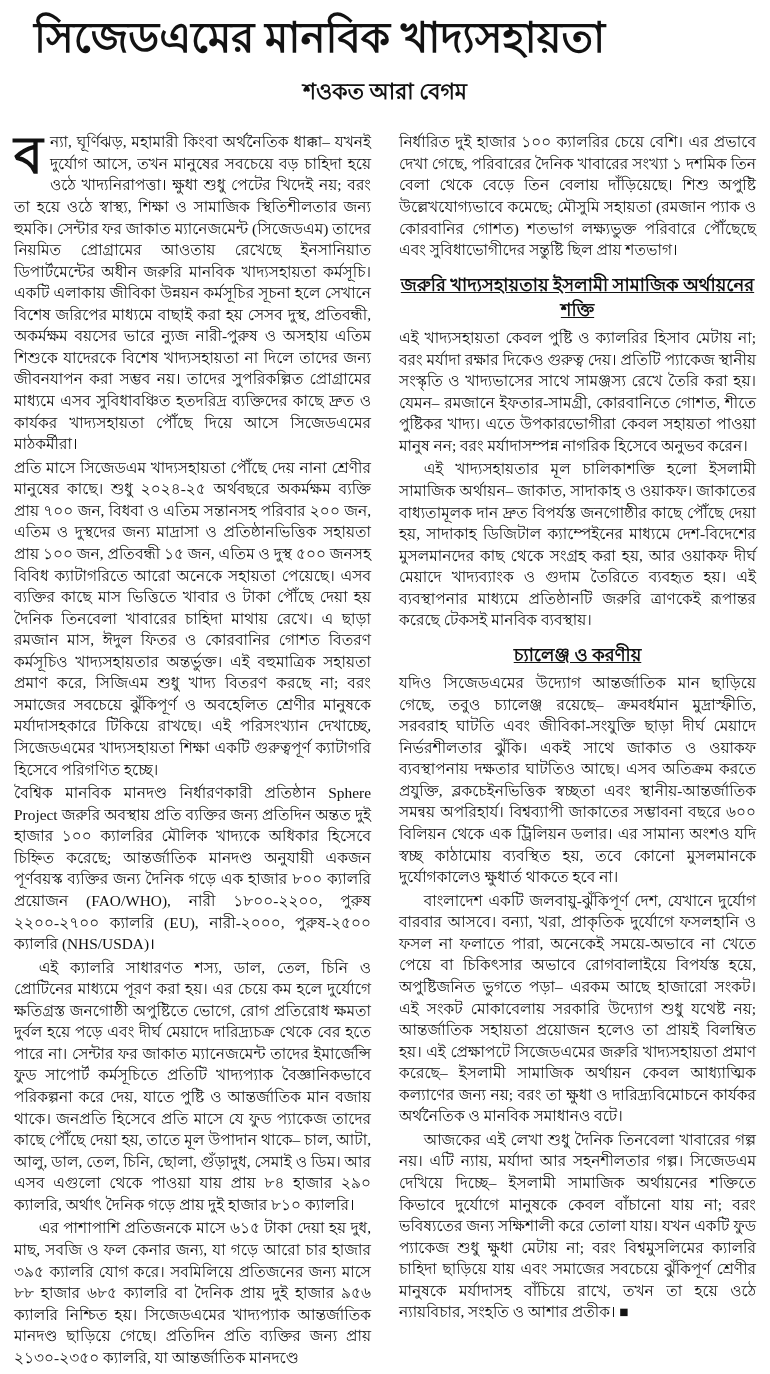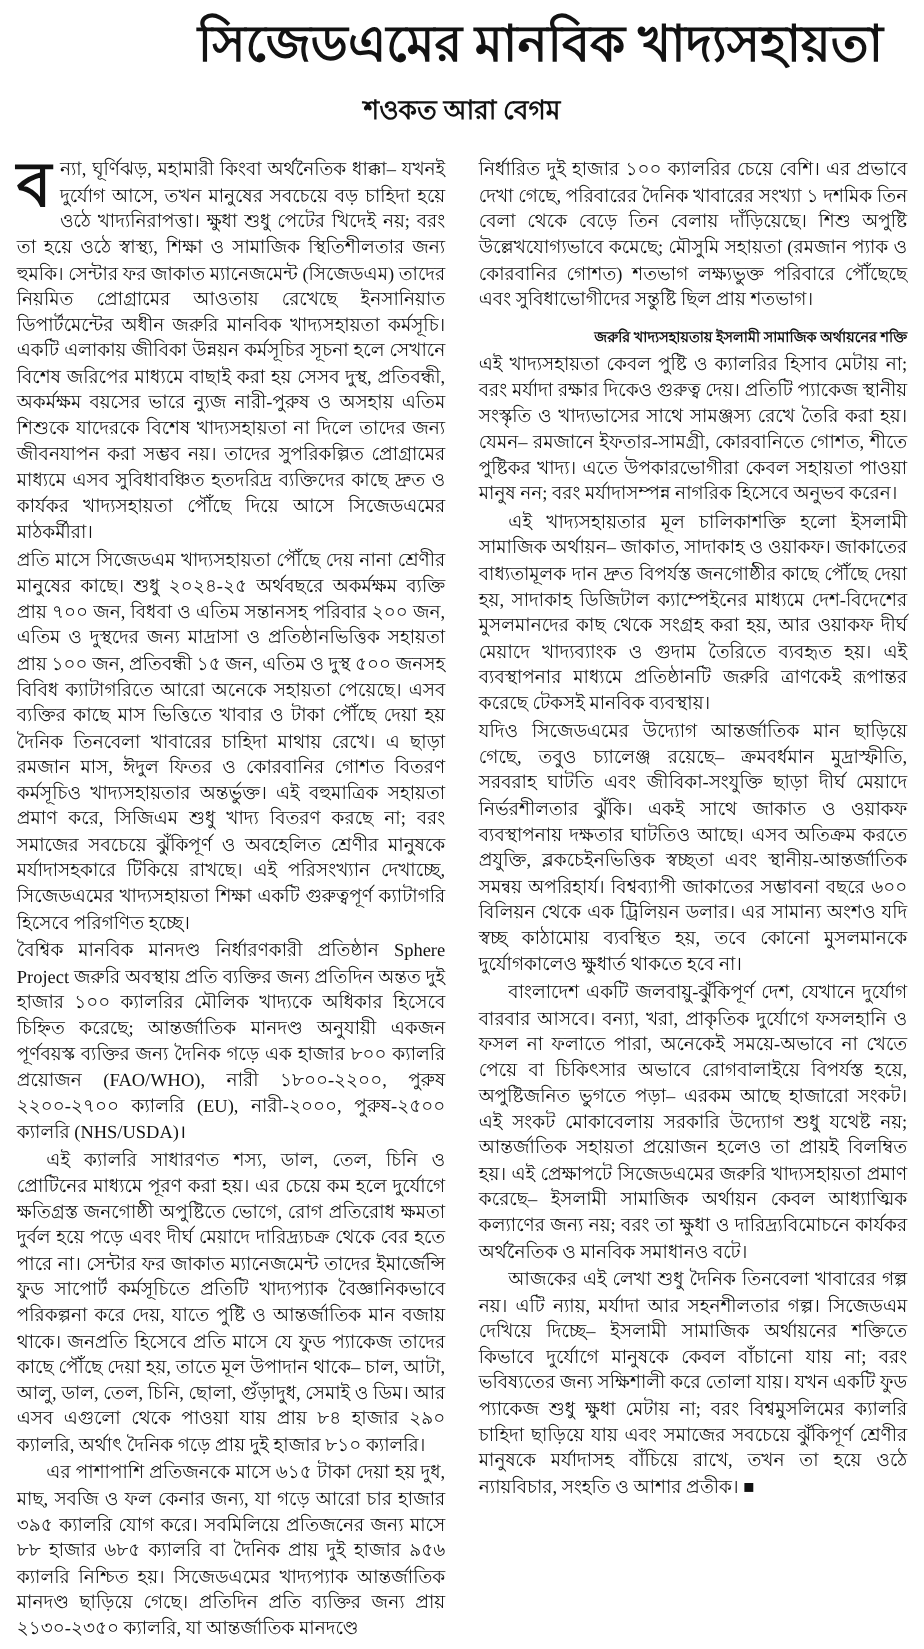--- a/index.html
+++ b/index.html
@@ -1,24 +1,24 @@
 <!DOCTYPE html>
 <html><head>
 <meta charset="utf-8">
 <style>
   html,body{margin:0;padding:0;background:#ffffff;}
   body{width:770px;font-family:"Liberation Serif","DejaVu Serif",serif;color:#121212;}
   .page{padding:6px 14px 12px 14px;box-sizing:border-box;}
-  h1.title{font-size:42px;line-height:1.15;text-align:right;margin:8px 20px 12px;font-weight:bold;}
+  h1.title{font-size:42px;line-height:1.15;text-align:left;margin:8px 20px 12px;font-weight:bold;}
   .author{text-align:center;font-size:22px;font-weight:600;margin:12px 0 20px;}
   .columns{display:flex;gap:28px;align-items:flex-start;}
   .col{flex:1 1 0;font-size:15.4px;line-height:1.4;text-align:justify;}
   .col p{margin:0 0 2px;}
   .col p.indent{text-indent:1.6em;}
-  h2.sec{font-size:12px;font-weight:bold;margin:12px 0 4px;text-align:right;}
+  h2.sec{font-size:18px;font-weight:bold;margin:12px 0 4px;text-align:center;text-decoration:underline;}
   .dropcap{float:left;font-size:52px;line-height:0.85;font-weight:bold;padding:3px 7px 0 0;}
 </style>
 </head>
 <body>
 
 <div class="page">
   <h1 class="title">সিজেডএমের মানবিক খাদ্যসহায়তা</h1>
   <div class="author">শওকত আরা বেগম</div>
 
   <div class="columns">
@@ -33,20 +33,21 @@
       <p class="indent">এর পাশাপাশি প্রতিজনকে মাসে ৬১৫ টাকা দেয়া হয় দুধ, মাছ, সবজি ও ফল কেনার জন্য, যা গড়ে আরো চার হাজার ৩৯৫ ক্যালরি যোগ করে। সবমিলিয়ে প্রতিজনের জন্য মাসে ৮৮ হাজার ৬৮৫ ক্যালরি বা দৈনিক প্রায় দুই হাজার ৯৫৬ ক্যালরি নিশ্চিত হয়। সিজেডএমের খাদ্যপ্যাক আন্তর্জাতিক মানদণ্ড ছাড়িয়ে গেছে। প্রতিদিন প্রতি ব্যক্তির জন্য প্রায় ২১৩০-২৩৫০ ক্যালরি, যা আন্তর্জাতিক মানদণ্ডে</p>
     </div>
 
     <div class="col">
       <p>নির্ধারিত দুই হাজার ১০০ ক্যালরির চেয়ে বেশি। এর প্রভাবে দেখা গেছে, পরিবারের দৈনিক খাবারের সংখ্যা ১ দশমিক তিন বেলা থেকে বেড়ে তিন বেলায় দাঁড়িয়েছে। শিশু অপুষ্টি উল্লেখযোগ্যভাবে কমেছে; মৌসুমি সহায়তা (রমজান প্যাক ও কোরবানির গোশত) শতভাগ লক্ষ্যভুক্ত পরিবারে পৌঁছেছে এবং সুবিধাভোগীদের সন্তুষ্টি ছিল প্রায় শতভাগ।</p>
 
       <h2 class="sec">জরুরি খাদ্যসহায়তায় ইসলামী সামাজিক অর্থায়নের শক্তি</h2>
       <p>এই খাদ্যসহায়তা কেবল পুষ্টি ও ক্যালরির হিসাব মেটায় না; বরং মর্যাদা রক্ষার দিকেও গুরুত্ব দেয়। প্রতিটি প্যাকেজ স্থানীয় সংস্কৃতি ও খাদ্যভাসের সাথে সামঞ্জস্য রেখে তৈরি করা হয়। যেমন– রমজানে ইফতার-সামগ্রী, কোরবানিতে গোশত, শীতে পুষ্টিকর খাদ্য। এতে উপকারভোগীরা কেবল সহায়তা পাওয়া মানুষ নন; বরং মর্যাদাসম্পন্ন নাগরিক হিসেবে অনুভব করেন।</p>
       <p class="indent">এই খাদ্যসহায়তার মূল চালিকাশক্তি হলো ইসলামী সামাজিক অর্থায়ন– জাকাত, সাদাকাহ ও ওয়াকফ। জাকাতের বাধ্যতামূলক দান দ্রুত বিপর্যস্ত জনগোষ্ঠীর কাছে পৌঁছে দেয়া হয়, সাদাকাহ ডিজিটাল ক্যাম্পেইনের মাধ্যমে দেশ-বিদেশের মুসলমানদের কাছ থেকে সংগ্রহ করা হয়, আর ওয়াকফ দীর্ঘ মেয়াদে খাদ্যব্যাংক ও গুদাম তৈরিতে ব্যবহৃত হয়। এই ব্যবস্থাপনার মাধ্যমে প্রতিষ্ঠানটি জরুরি ত্রাণকেই রূপান্তর করেছে টেকসই মানবিক ব্যবস্থায়।</p>
 
+      <h2 class="sec">চ্যালেঞ্জ ও করণীয়</h2>
       <p>যদিও সিজেডএমের উদ্যোগ আন্তর্জাতিক মান ছাড়িয়ে গেছে, তবুও চ্যালেঞ্জ রয়েছে– ক্রমবর্ধমান মুদ্রাস্ফীতি, সরবরাহ ঘাটতি এবং জীবিকা-সংযুক্তি ছাড়া দীর্ঘ মেয়াদে নির্ভরশীলতার ঝুঁকি। একই সাথে জাকাত ও ওয়াকফ ব্যবস্থাপনায় দক্ষতার ঘাটতিও আছে। এসব অতিক্রম করতে প্রযুক্তি, ব্লকচেইনভিত্তিক স্বচ্ছতা এবং স্থানীয়-আন্তর্জাতিক সমন্বয় অপরিহার্য। বিশ্বব্যাপী জাকাতের সম্ভাবনা বছরে ৬০০ বিলিয়ন থেকে এক ট্রিলিয়ন ডলার। এর সামান্য অংশও যদি স্বচ্ছ কাঠামোয় ব্যবস্থিত হয়, তবে কোনো মুসলমানকে দুর্যোগকালেও ক্ষুধার্ত থাকতে হবে না।</p>
       <p class="indent">বাংলাদেশ একটি জলবায়ু-ঝুঁকিপূর্ণ দেশ, যেখানে দুর্যোগ বারবার আসবে। বন্যা, খরা, প্রাকৃতিক দুর্যোগে ফসলহানি ও ফসল না ফলাতে পারা, অনেকেই সময়ে-অভাবে না খেতে পেয়ে বা চিকিৎসার অভাবে রোগবালাইয়ে বিপর্যস্ত হয়ে, অপুষ্টিজনিত ভুগতে পড়া– এরকম আছে হাজারো সংকট। এই সংকট মোকাবেলায় সরকারি উদ্যোগ শুধু যথেষ্ট নয়; আন্তর্জাতিক সহায়তা প্রয়োজন হলেও তা প্রায়ই বিলম্বিত হয়। এই প্রেক্ষাপটে সিজেডএমের জরুরি খাদ্যসহায়তা প্রমাণ করেছে– ইসলামী সামাজিক অর্থায়ন কেবল আধ্যাত্মিক কল্যাণের জন্য নয়; বরং তা ক্ষুধা ও দারিদ্র্যবিমোচনে কার্যকর অর্থনৈতিক ও মানবিক সমাধানও বটে।</p>
       <p class="indent">আজকের এই লেখা শুধু দৈনিক তিনবেলা খাবারের গল্প নয়। এটি ন্যায়, মর্যাদা আর সহনশীলতার গল্প। সিজেডএম দেখিয়ে দিচ্ছে– ইসলামী সামাজিক অর্থায়নের শক্তিতে কিভাবে দুর্যোগে মানুষকে কেবল বাঁচানো যায় না; বরং ভবিষ্যতের জন্য সক্ষিশালী করে তোলা যায়। যখন একটি ফুড প্যাকেজ শুধু ক্ষুধা মেটায় না; বরং বিশ্বমুসলিমের ক্যালরি চাহিদা ছাড়িয়ে যায় এবং সমাজের সবচেয়ে ঝুঁকিপূর্ণ শ্রেণীর মানুষকে মর্যাদাসহ বাঁচিয়ে রাখে, তখন তা হয়ে ওঠে ন্যায়বিচার, সংহতি ও আশার প্রতীক। ■</p>
 
     </div>
 
   </div>
 </div>
 
 </body></html>

